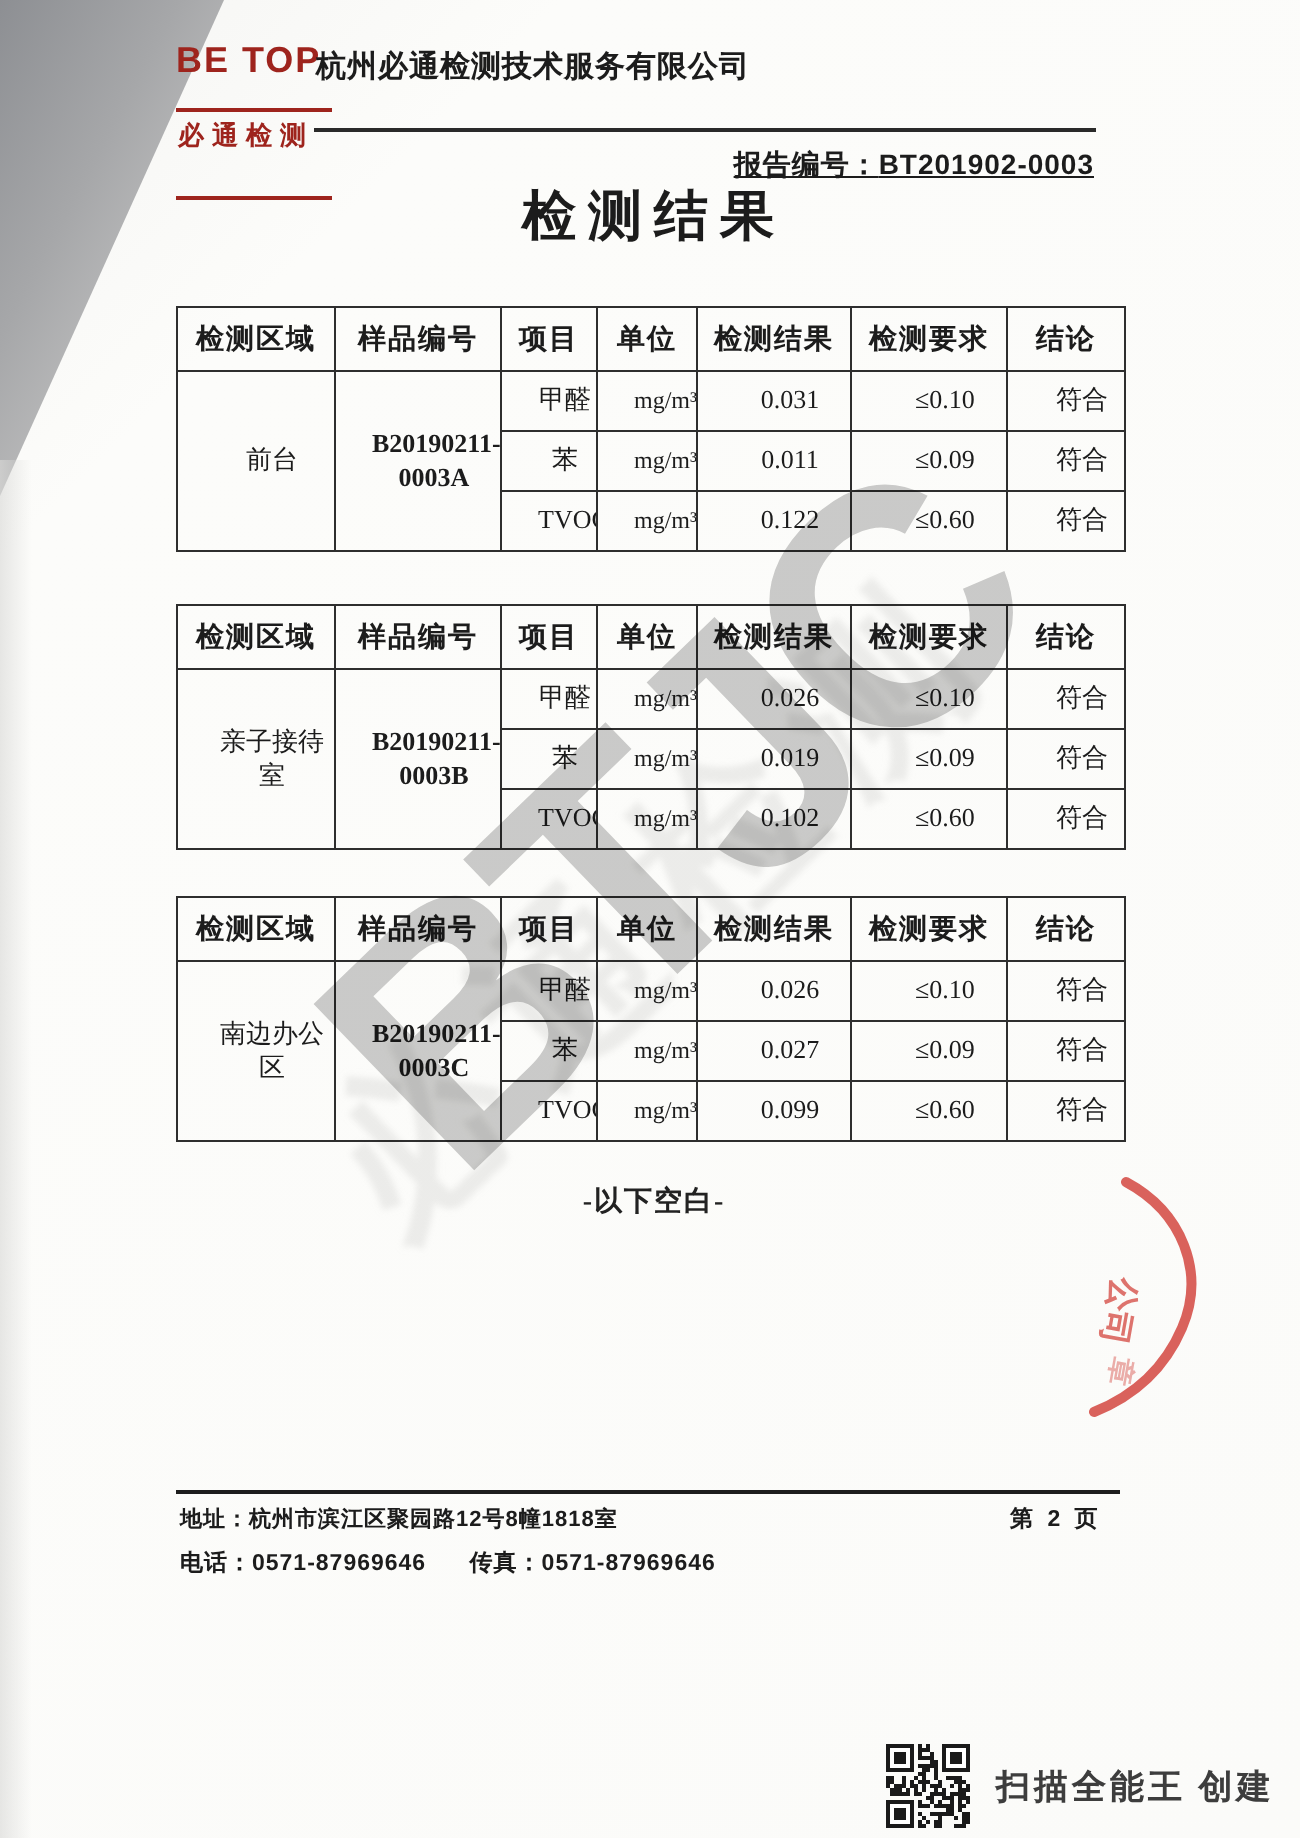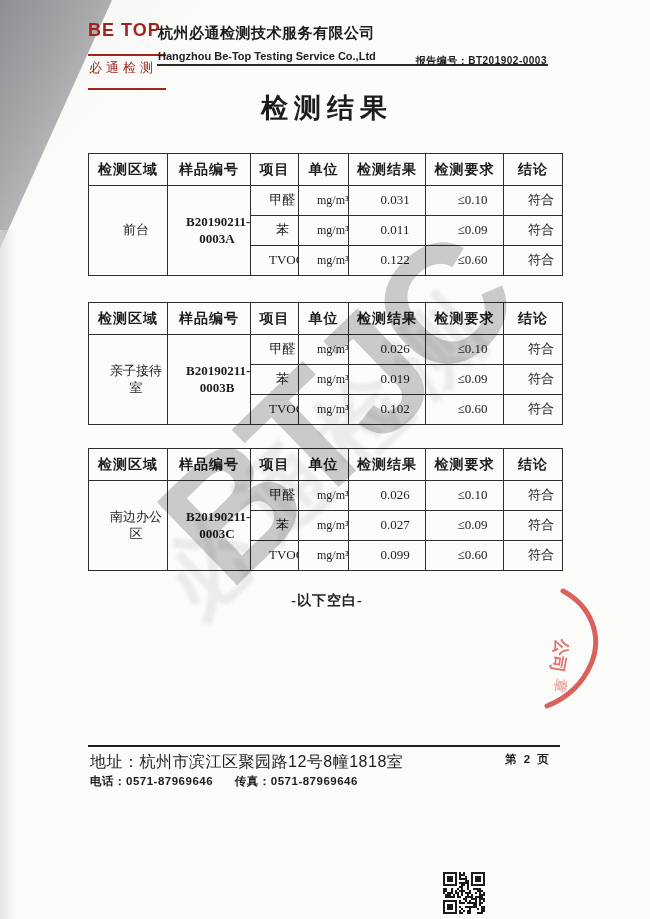--- a/index.html
+++ b/index.html
@@ -22,27 +22,27 @@
     background:linear-gradient(to right,#dadad8,rgba(255,255,255,0));
     opacity:.65;
   }
   
   .logo{left:88px;top:20px;width:78px;}
   .logo-en{
     display:block;font-size:18px;font-weight:800;letter-spacing:1px;
     color:#9e241d;border-bottom:2px solid #9e241d;padding-bottom:13px;
   }
   .logo-cn{
-    display:block;font-size:13px;font-weight:400;letter-spacing:4px;
-    color:#9e241d;padding:3px 0 11px 1px;border-bottom:2px solid #9e241d;white-space:nowrap;
+    display:block;font-size:13px;font-weight:700;letter-spacing:4px;
+    color:#9e241d;padding:3px 0 21px 1px;border-bottom:2px solid #9e241d;white-space:nowrap;
   }
   .company-cn{left:158px;top:24px;font-size:15px;font-weight:700;letter-spacing:.5px;}
   .company-en{left:158px;top:50px;font-size:11px;font-weight:700;color:#222;}
   .header-rule{left:157px;top:64px;width:391px;border-top:2px solid #2a2a2a;height:0;}
-  .report-no{left:0;top:54px;width:547px;text-align:right;font-size:10px;font-weight:700;letter-spacing:.5px;}
+  .report-no{left:0;top:74px;width:547px;text-align:right;font-size:14px;font-weight:700;letter-spacing:.5px;text-decoration:underline;}
   .doc-title{left:0;top:90px;width:654px;text-align:center;font-size:27px;font-weight:700;letter-spacing:6px;}
   
   .tbl-wrap{left:88px;width:558px;}
   table.rtable{border-collapse:collapse;width:475px;table-layout:fixed;}
   .rtable th,.rtable td{
     border:1.5px solid #2e2e2e;text-align:center;vertical-align:middle;
     padding:0 2px;overflow:hidden;
   }
   .rtable th{height:31px;font-size:14px;font-weight:700;letter-spacing:1px;background:rgba(255,255,255,.0);}
   .rtable td{
@@ -70,21 +70,21 @@
     display:flex;align-items:center;justify-content:center;
     transform:rotate(-44deg);
     font-weight:700;color:#9a9a9a;opacity:.16;filter:blur(1.5px);
     font-size:88px;letter-spacing:18px;
     mix-blend-mode:multiply;pointer-events:none;white-space:nowrap;
   }
   
   .stamp{left:527px;top:586px;width:96px;height:124px;mix-blend-mode:multiply;}
   
   .footer-rule{left:88px;top:745px;width:472px;border-top:2px solid #1d1d1d;height:0;}
-  .footer-line1{left:90px;top:752px;font-size:16px;font-weight:400;letter-spacing:.5px;}
+  .footer-line1{left:90px;top:752px;font-size:11px;font-weight:700;letter-spacing:.5px;}
   .footer-page{left:505px;top:752px;font-size:11.5px;font-weight:700;letter-spacing:2px;}
   .footer-line2{left:90px;top:774px;font-size:11.5px;font-weight:700;letter-spacing:.5px;}
   .footer-line2 .fax{margin-left:18px;text-align:right;}
   
   .qr{left:443px;top:871px;width:42px;height:44px;}
   .scan-caption{left:498px;top:882px;font-size:17px;letter-spacing:2px;color:#3d3d3d;
     font-family:"Liberation Serif","DejaVu Serif",serif;font-weight:600;}
 </style>
 </head>
 <body>
@@ -92,21 +92,20 @@
 <div class="page">
 
   <div class="abs corner-shadow"></div>
   <div class="abs left-band"></div>
 
   <div class="abs logo">
     <span class="logo-en">BE TOP</span>
     <span class="logo-cn">必通检测</span>
   </div>
   <div class="abs company-cn">杭州必通检测技术服务有限公司</div>
-  <div class="abs company-en">Hangzhou Be-Top Testing Service Co.,Ltd</div>
   <div class="abs header-rule"></div>
   <div class="abs report-no">
     <span>报告编号：</span><span>BT201902-0003</span>
   </div>
   <div class="abs doc-title">检测结果</div>
 
   <div class="abs tbl-wrap" style="top:153px">
     <table class="rtable">
         <colgroup>
           <col style="width: 79px;">
@@ -415,14 +414,15 @@
       <rect x="0" y="0" width="14" height="14" fill="#1a1a1a"></rect>
       <rect x="2" y="2" width="10" height="10" fill="#fff"></rect>
       <rect x="4" y="4" width="6" height="6" fill="#1a1a1a"></rect>
       <rect x="28" y="0" width="14" height="14" fill="#1a1a1a"></rect>
       <rect x="30" y="2" width="10" height="10" fill="#fff"></rect>
       <rect x="32" y="4" width="6" height="6" fill="#1a1a1a"></rect>
       <rect x="0" y="28" width="14" height="14" fill="#1a1a1a"></rect>
       <rect x="2" y="30" width="10" height="10" fill="#fff"></rect>
       <rect x="4" y="32" width="6" height="6" fill="#1a1a1a"></rect>
     </svg>
+  <div class="abs scan-caption">扫描全能王 创建</div>
 
 </div>
 
 </body></html>

